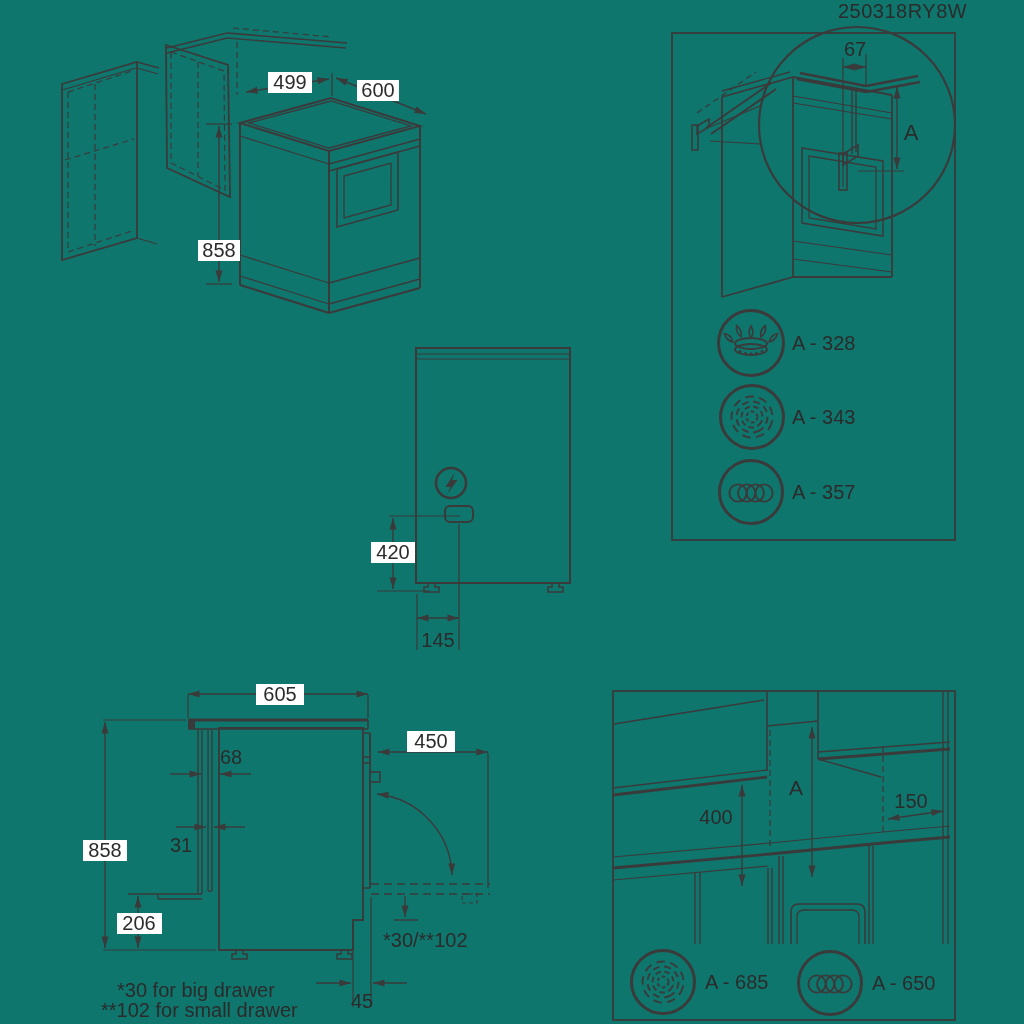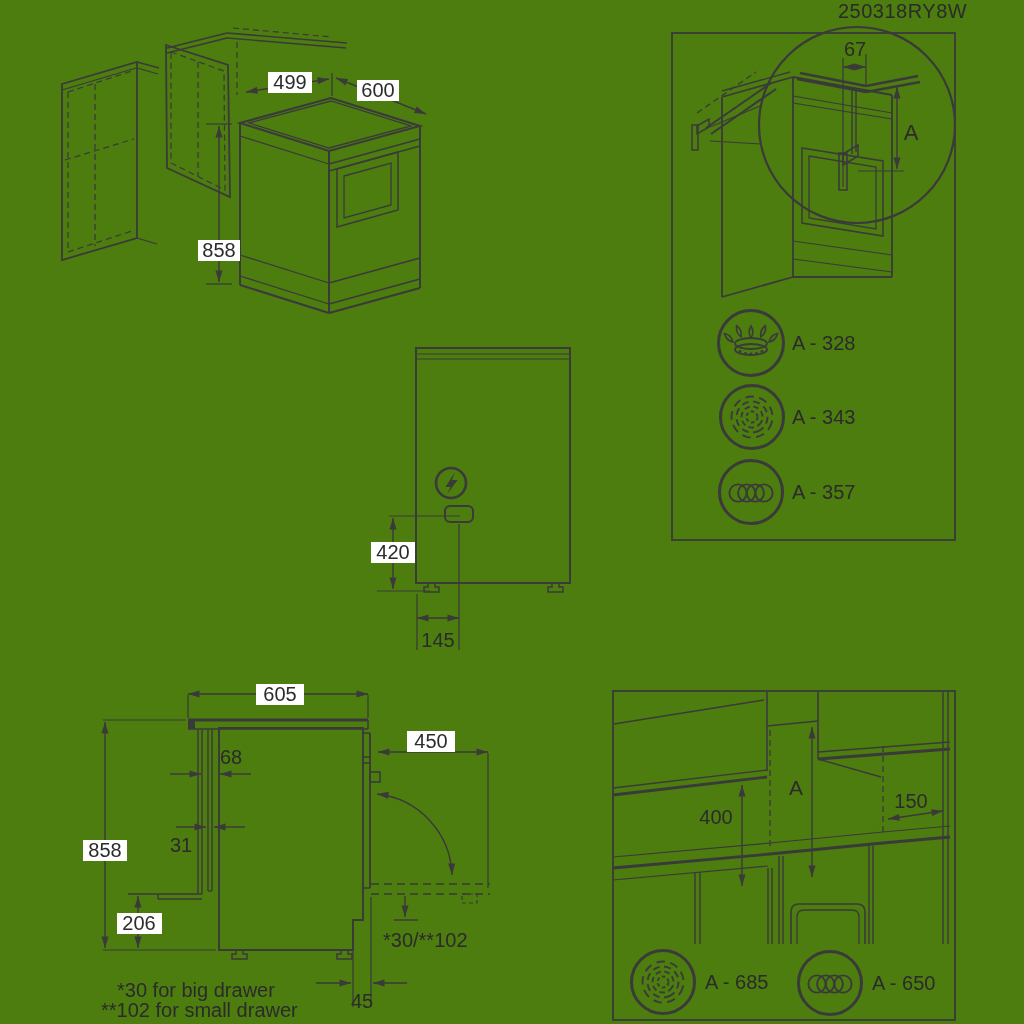--- a/index.html
+++ b/index.html
@@ -1,16 +1,16 @@
 <!DOCTYPE html>
 <html><head>
 <meta charset="utf-8">
 <style>
   html,body{margin:0;padding:0;background:#fff;}
-  #stage{position:relative;width:1024px;height:1024px;background:#4d7c0f;overflow:hidden;}
+  #stage{position:relative;width:1024px;height:1024px;background:#0f766e;overflow:hidden;}
   svg{display:block;}
   svg *{vector-effect:none;}
   .ln{stroke:#3a3a3a;fill:none;stroke-width:1.8;stroke-linecap:butt;stroke-linejoin:miter;}
   .s11{stroke-width:1.1}.s12{stroke-width:1.2}.s13{stroke-width:1.3}.s14{stroke-width:1.4}
   .s15{stroke-width:1.5}.s16{stroke-width:1.6}.s19{stroke-width:1.9}.s2{stroke-width:2}
   .s22{stroke-width:2.2}.s26{stroke-width:2.6}.s28{stroke-width:2.8}.s3{stroke-width:3}
   .dash{stroke-dasharray:6 4}.dash2{stroke-dasharray:8 5}.dash3{stroke-dasharray:4 3}
   .wbg{fill:#ffffff;stroke:none;}
   text{font-family:"Liberation Sans","DejaVu Sans",sans-serif;font-size:20px;fill:#2b2b2b;}
   .lbl{text-anchor:middle}

